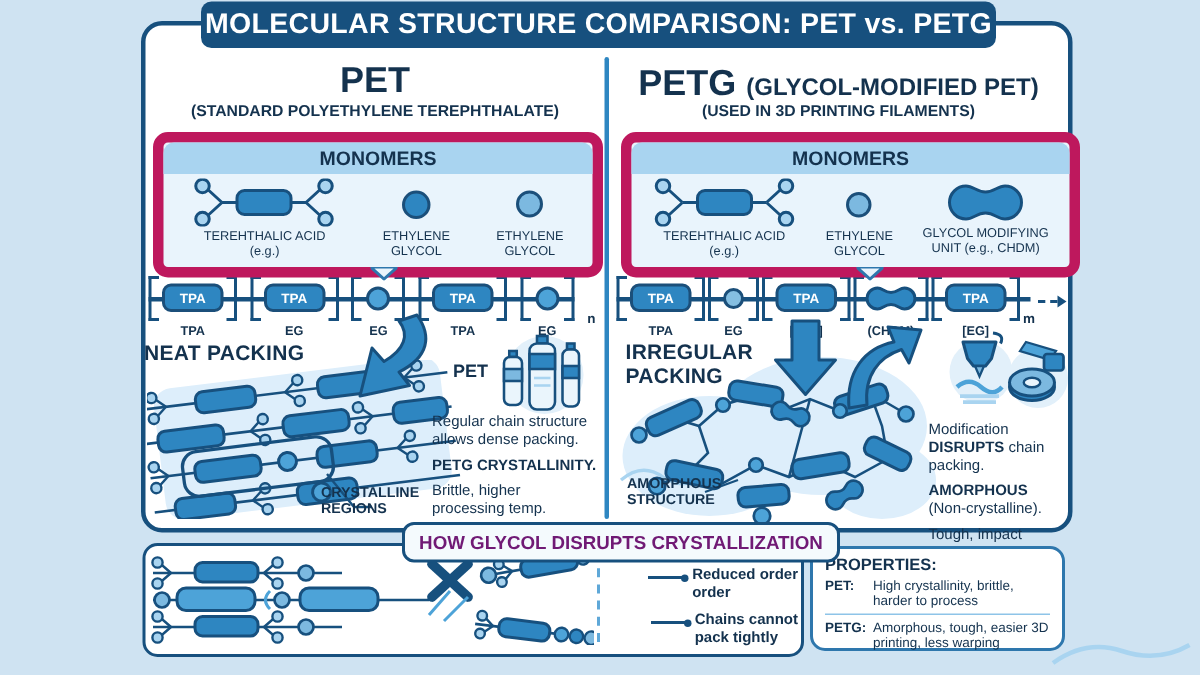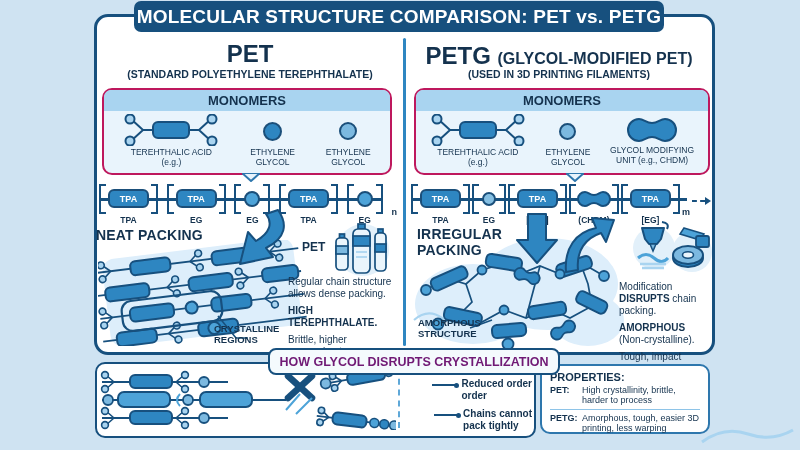--- a/index.html
+++ b/index.html
@@ -17,21 +17,21 @@
     border-radius:7px;display:flex;align-items:center;justify-content:center;
     font-size:19px;font-weight:bold;letter-spacing:.2px;z-index:6;}
   .divider{left:403px;top:38px;width:3px;height:308px;background:#2e86c1;border-radius:2px;}
 
   
   .col-title{font-size:24px;font-weight:bold;line-height:1;}
   .col-title .small{font-size:16px;}
   .col-sub{font-size:10.5px;font-weight:bold;}
 
   
-  .mono-box{background:#e9f4fc;border:2px solid #be185d;border-radius:10px;z-index:2;}
+  .mono-box{background:#e9f4fc;border:7px solid #be185d;border-radius:10px;z-index:2;}
   .mono-head{height:21px;background:#a9d4f0;border-radius:7px 7px 0 0;display:flex;
     align-items:center;justify-content:center;font-size:13px;font-weight:bold;color:#14324e;}
   .mono-items{display:flex;justify-content:space-around;align-items:flex-start;padding:3px 4px 0 4px;}
   .mono-item{display:flex;flex-direction:column;align-items:center;}
   .mono-label{font-size:8.5px;font-weight:normal;color:#14324e;text-align:center;line-height:1.15;margin-top:2px;}
   .dot{border:2px solid #1b4f7a;border-radius:50%;}
   .dot.dark{background:#2e86c1;}
   .dot.light{background:#7cb9e0;}
   .tail{position:absolute;bottom:-9px;}
 
@@ -353,21 +353,21 @@
       <line x1="24" y1="32" x2="35" y2="32" stroke="#a9d4f0"></line>
         <line x1="24" y1="37" x2="35" y2="37" stroke="#a9d4f0"></line>
       <rect x="46" y="9" width="5" height="4" fill="#2e86c1"></rect>
       <rect x="43" y="13" width="11" height="38" rx="4" fill="#eaf5fc"></rect>
       <rect x="43" y="24" width="11" height="8" fill="#2e86c1"></rect>
     </g>
   </svg>
 
   <div class="abs" style="left:288px;top:276px;width:110px;">
     <p class="note">Regular chain structure allows dense packing.</p>
-    <p class="note" style="font-weight:800;">HIGH TEREPHTHALATE.</p>
+    <p class="note" style="font-weight:800;">PETG CRYSTALLINITY.</p>
     <p class="note">Brittle, higher processing temp.</p>
   </div>
 
   <div class="abs navy pack-title pre" style="left:417px;top:226px;line-height:1.15;">IRREGULAR
 PACKING</div>
 
   <svg class="abs" style="left:408px;top:232px;" width="220" height="116" viewBox="0 0 220 116">
     <ellipse cx="65" cy="72" rx="58" ry="40" fill="#ddeefb"></ellipse>
     <ellipse cx="140" cy="52" rx="70" ry="46" fill="#ddeefb"></ellipse>
     <ellipse cx="180" cy="88" rx="36" ry="26" fill="#ddeefb"></ellipse>

